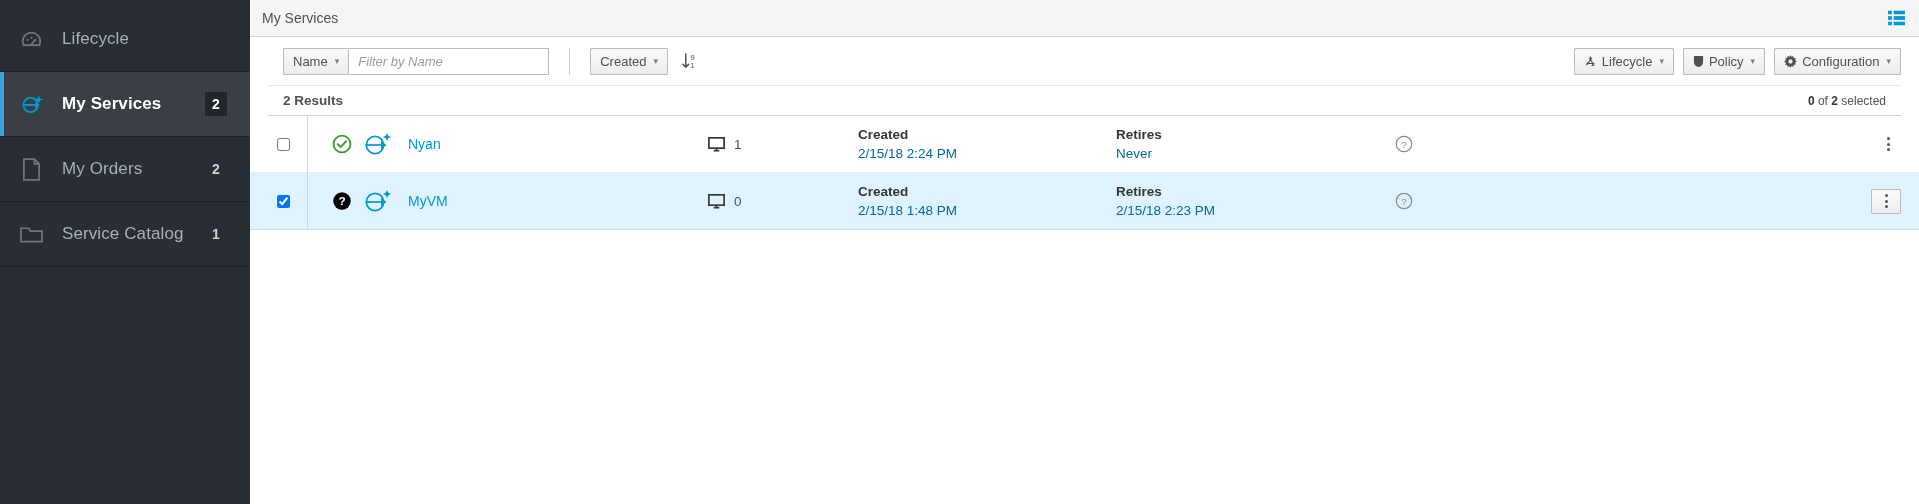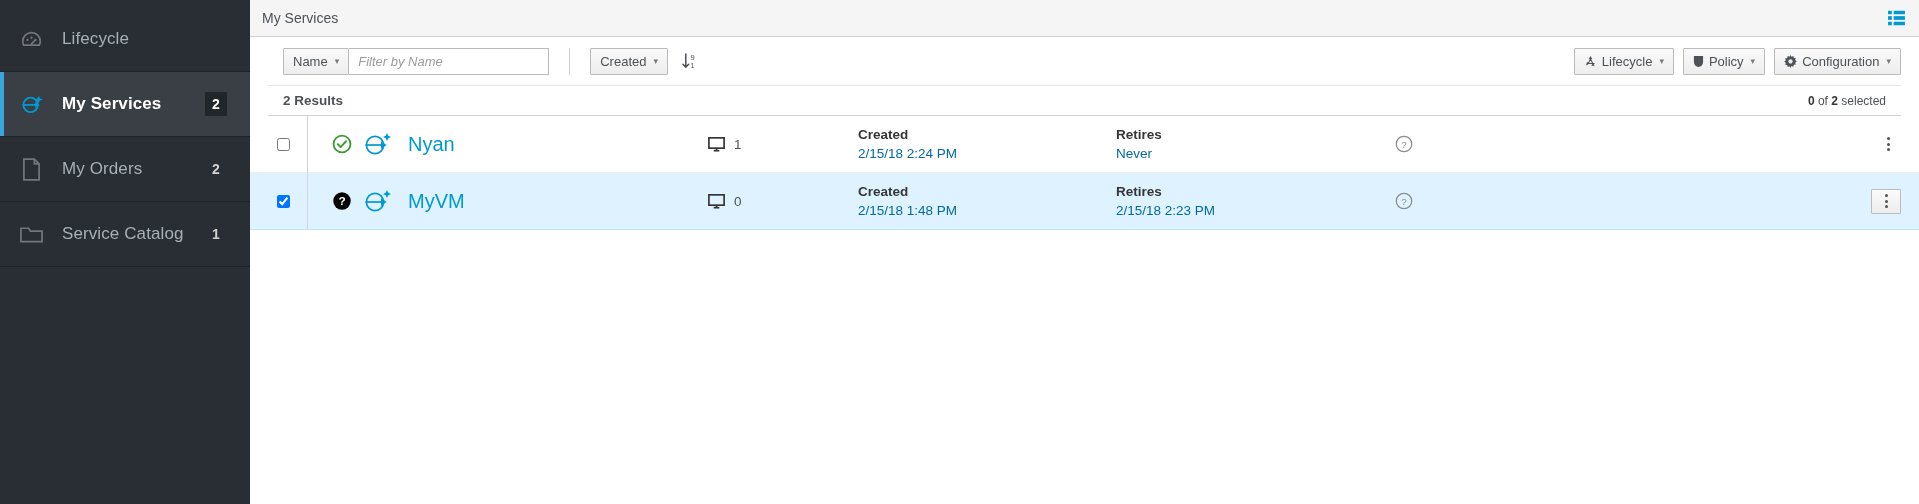--- a/index.html
+++ b/index.html
@@ -178,21 +178,21 @@
     position: relative;
     padding-left: 27px;
   }
   .row.selected { background: #def3ff; border-bottom-color: #bfe3f7; }
   .cell-check { width: 30px; flex: 0 0 30px; display: flex; align-items: center; }
   .cell-check input { width: 13px; height: 13px; margin: 0; cursor: pointer; }
   .row-sep { width: 1px; height: 57px; background: #d5d5d5; margin-right: 24px; }
   .status-icon { width: 28px; flex: 0 0 28px; display: flex; align-items: center; }
   .svc-icon { width: 42px; flex: 0 0 42px; display: flex; align-items: center; }
   .row-name {
-    font-size: 20px;
+    font-size: 14px;
     color: #0099d3;
     cursor: pointer;
     width: 300px;
     flex: 0 0 300px;
     margin-left: 6px;
   }
   .vm-cell {
     display: flex; align-items: center; gap: 9px;
     width: 150px; flex: 0 0 150px;
     font-size: 13.5px; color: #4d5258;

